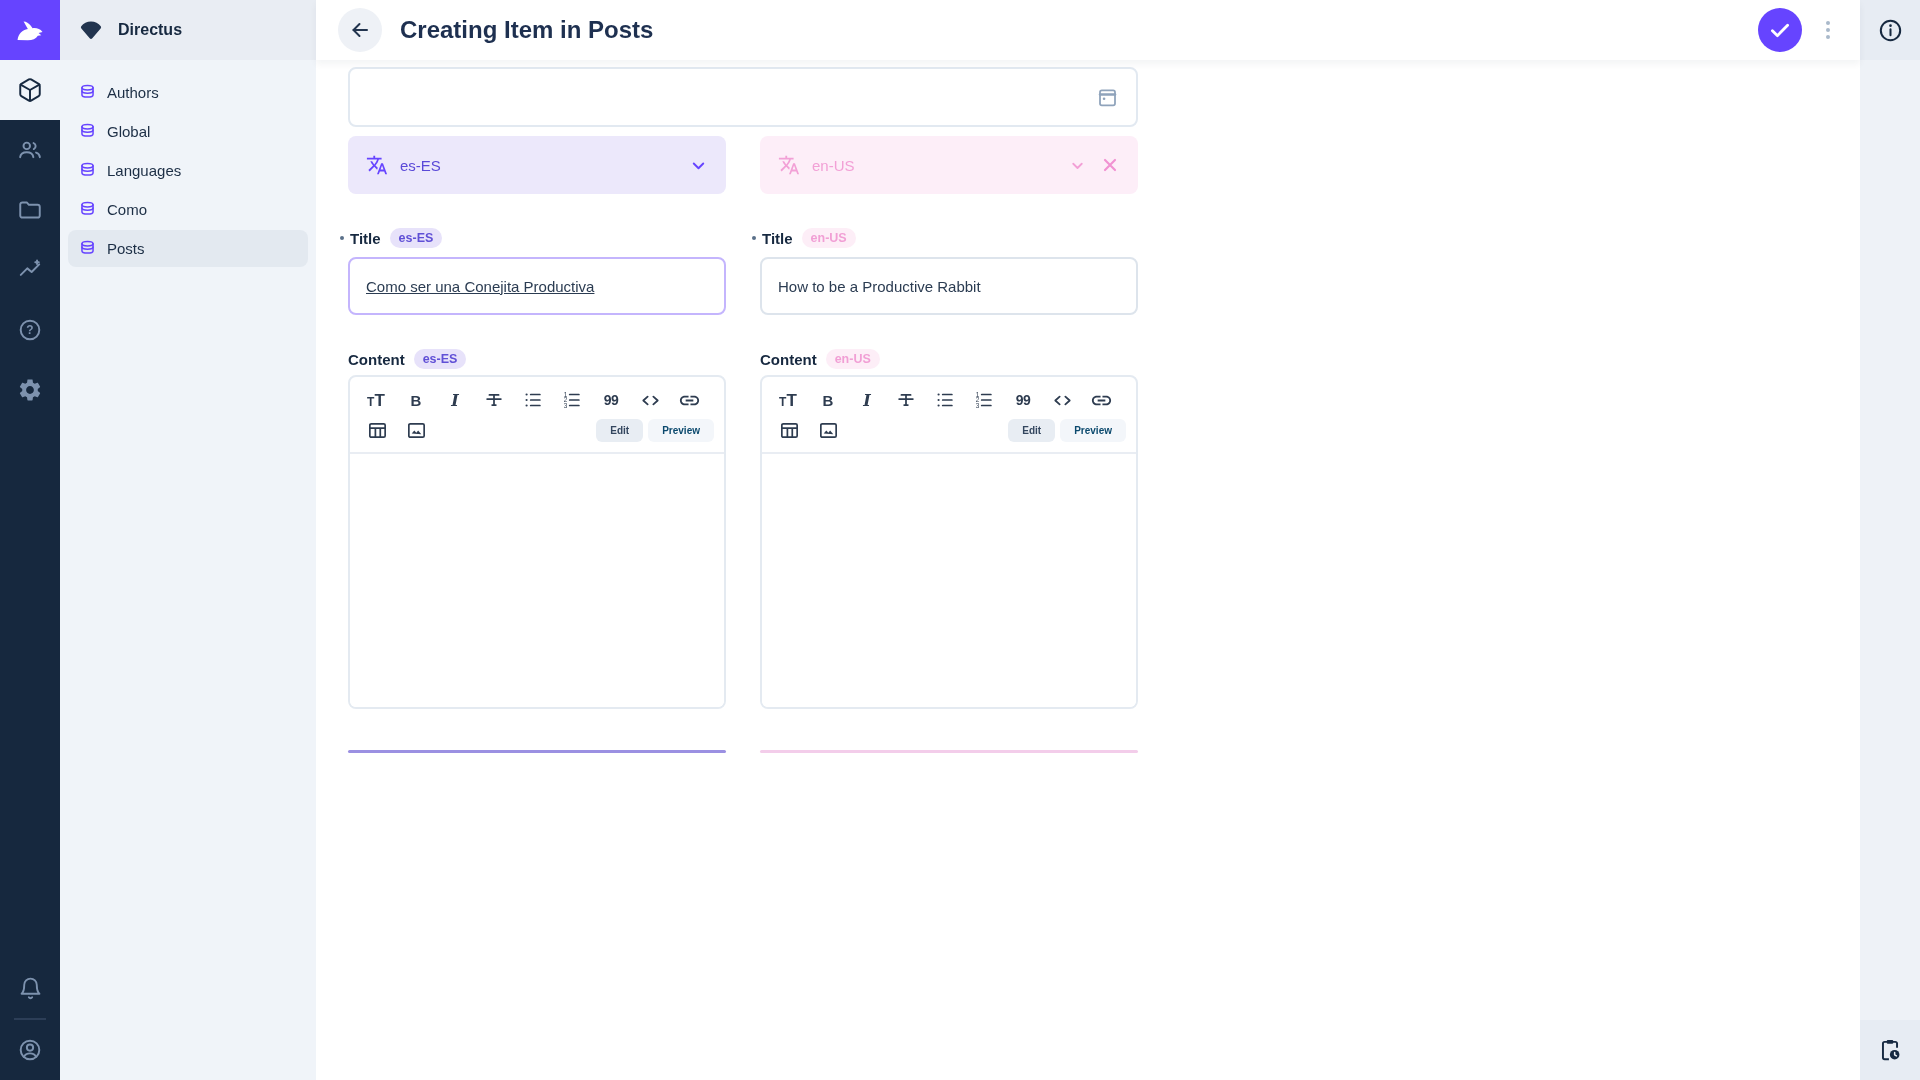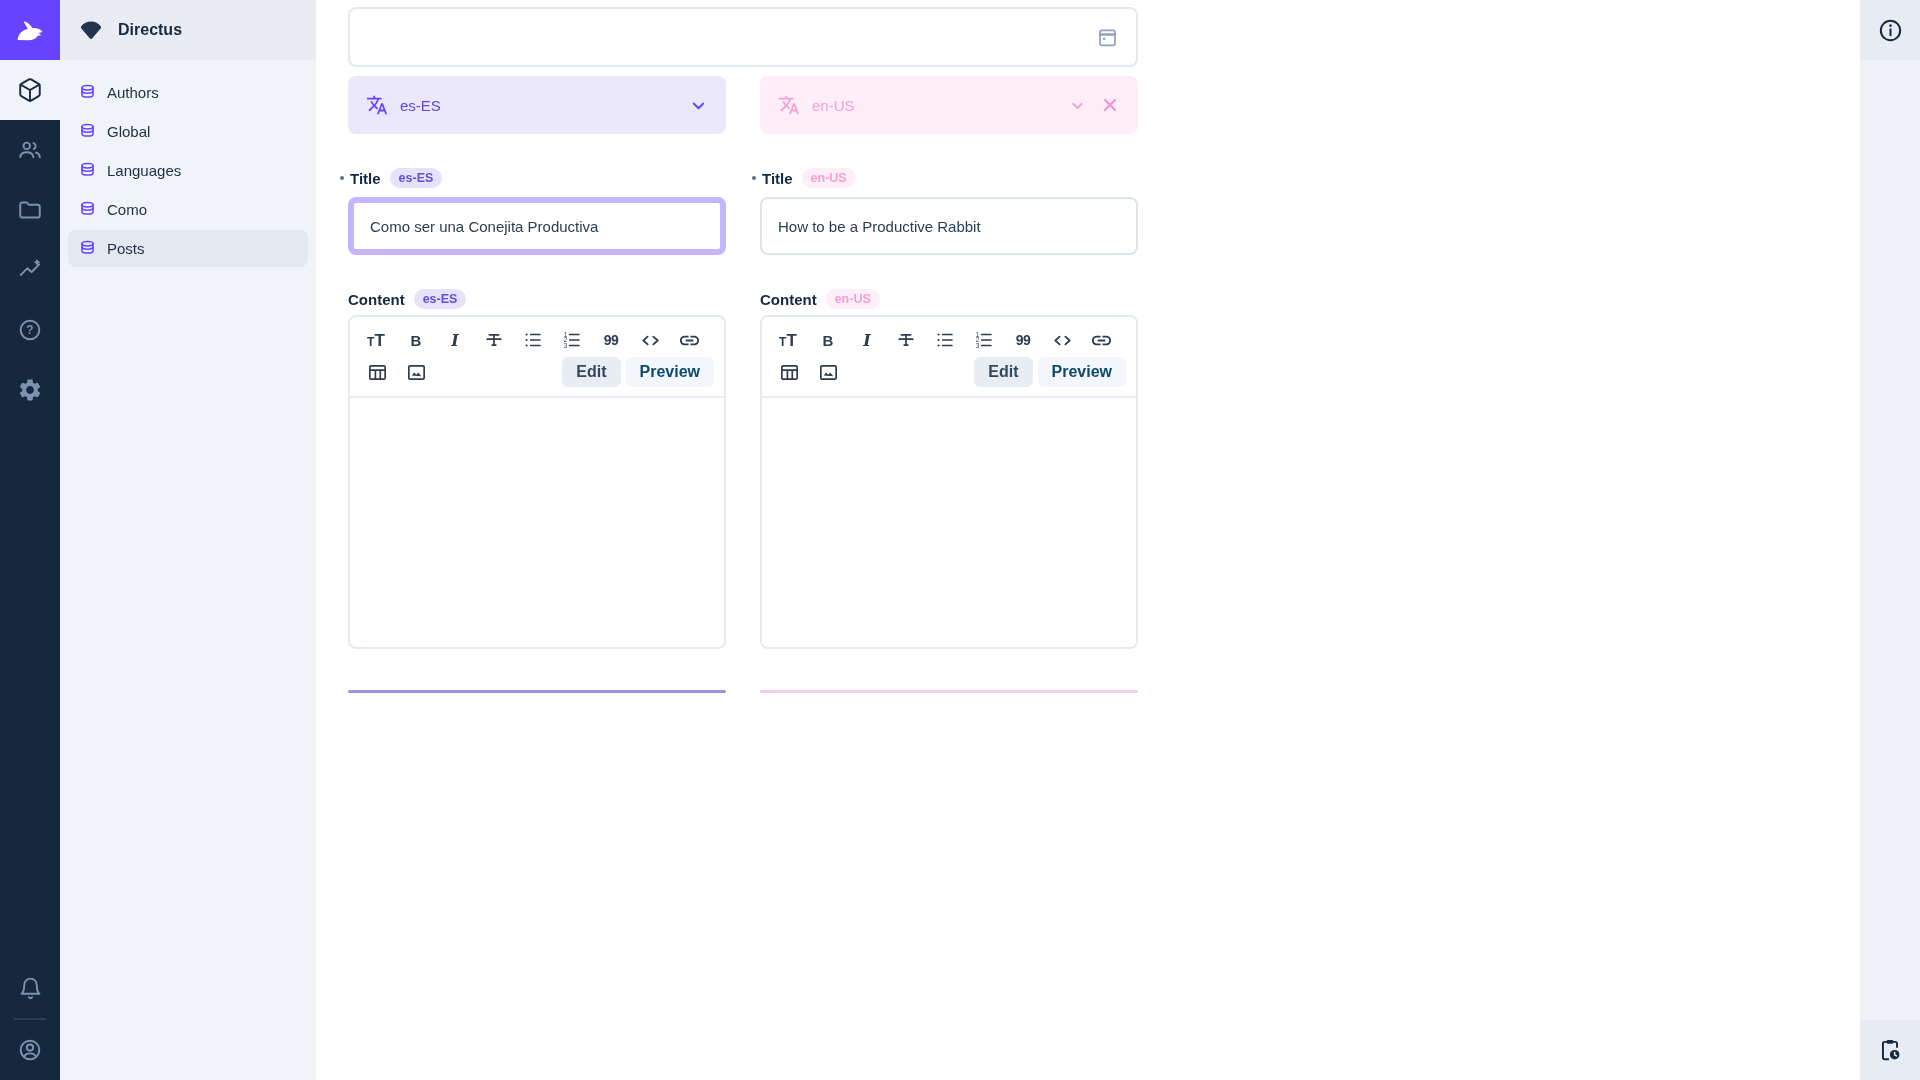--- a/index.html
+++ b/index.html
@@ -57,33 +57,33 @@
   .pill-purple { background:#ece8fb; color:#5a49d8; }
   .pill-purple .pill-icon, .pill-purple .pill-chevron { color:#6644ff; }
   .pill-pink { background:#fdeef8; color:#f2a0d6; }
   .pill-pink .pill-icon, .pill-pink .pill-chevron { color:#f2a0d6; }
   .pill-trail { margin-left:auto; display:flex; align-items:center; gap:14px; }
   .pill-close { color:#f192d2; display:flex; cursor:pointer; }
 
   .titles-row { margin-top:33px; }
   .title-col .field-label { height:22px; }
   .title-input { margin-top:8px; height:58px; border-radius:8px; background:#fff; display:flex; align-items:center; padding:0 16px; font-size:15px; color:#2b3c52; }
-  .title-input.primary { border:6px solid #c4b5fd; }
+  .title-input.primary { border:2px solid #c4b5fd;text-decoration:underline; }
   .title-input.secondary { border:2px solid #dde4ec; }
 
   .contents-row { margin-top:34px; }
   .editor { margin-top:6px; height:334px; border:2px solid #e4eaf1; border-radius:8px; background:#fff; display:flex; flex-direction:column; overflow:hidden; }
   .tb-row1 { display:flex; align-items:center; gap:13px; padding:10px 14px 2px 14px; color:#2e3c50; }
   .tb-row2 { display:flex; align-items:center; gap:13px; padding:2px 10px 9px 14px; color:#2e3c50; }
   .tb-btn { width:26px; height:26px; display:flex; align-items:center; justify-content:center; cursor:pointer; border-radius:4px; flex-shrink:0; }
   .tb-glyph { font-size:15px; font-weight:800; }
   .tb-italic { font-family:"DejaVu Serif", serif; font-style:italic; font-weight:700; font-size:16px; }
   .tb-quote { font-size:14px; font-weight:800; letter-spacing:-.5px; }
   .tb-actions { margin-left:auto; display:flex; gap:5px; }
-  .mode-btn { border:none; border-radius:6px; padding:6px 14px; font-size:16px; font-weight:600; font-family:inherit; cursor:pointer; }
+  .mode-btn { border:none; border-radius:6px; padding:6px 14px; font-size:10px; font-weight:600; font-family:inherit; cursor:pointer; }
   .mode-edit { background:#e8edf3; color:#33465e; }
   .mode-preview { background:#f3f6fa; color:#0c4a6e;text-align:center; }
   .editor-area { flex:1; border-top:2px solid #e9edf3; background:#fff; }
 
   .lines-row { margin-top:41px; }
   .field-line { height:3px; border-radius:2px; }
   .line-purple { background:#9b90e2; }
   .line-pink { background:#f3cdea; }
 
   
@@ -233,20 +233,45 @@
             <path d="M5 6v4.2c0 1.5 3.1 2.7 7 2.7s7-1.2 7-2.7V6"></path>
             <path d="M5 10.2v4.8c0 1.5 3.1 2.7 7 2.7s7-1.2 7-2.7v-4.8"></path>
           </svg>
         </span>
         <span>Posts</span>
       </div>
     </div>
   </div>
 
   <div class="main">
+    <div class="main-header">
+      <div class="back-btn">
+        <span>
+          <svg width="24" height="24" viewBox="0 0 24 24" fill="none" stroke="currentColor" stroke-width="2" stroke-linecap="round" stroke-linejoin="round">
+            <path d="M19 12H5.5"></path>
+              <path d="M11.5 18l-6-6 6-6"></path>
+          </svg>
+        </span>
+      </div>
+      <div class="page-title">Creating Item in Posts</div>
+      <div class="save-btn">
+        <span>
+          <svg width="26" height="26" viewBox="0 0 24 24" fill="none" stroke="currentColor" stroke-width="2.6" stroke-linecap="round" stroke-linejoin="round">
+            <polyline points="5 12.6 9.7 17.2 19 7.6"></polyline>
+          </svg>
+        </span>
+      </div>
+      <div class="more-btn">
+        <span style="display:flex;flex-direction:column;gap:3px;">
+          <i style="width:4px;height:4px;border-radius:50%;background:#a9b9ca;display:block;"></i>
+          <i style="width:4px;height:4px;border-radius:50%;background:#a9b9ca;display:block;"></i>
+          <i style="width:4px;height:4px;border-radius:50%;background:#a9b9ca;display:block;"></i>
+        </span>
+      </div>
+    </div>
 
     <div class="content">
       <div class="fields">
 
         <div class="input-box">
           <span></span>
           <span class="trail">
             <span>
               <svg width="25" height="25" viewBox="0 0 24 24" fill="none" stroke="#8fa3bb" stroke-width="1.7" stroke-linecap="round">
                 <rect x="4.8" y="5.2" width="14.4" height="14.4" rx="1.8"></rect>

